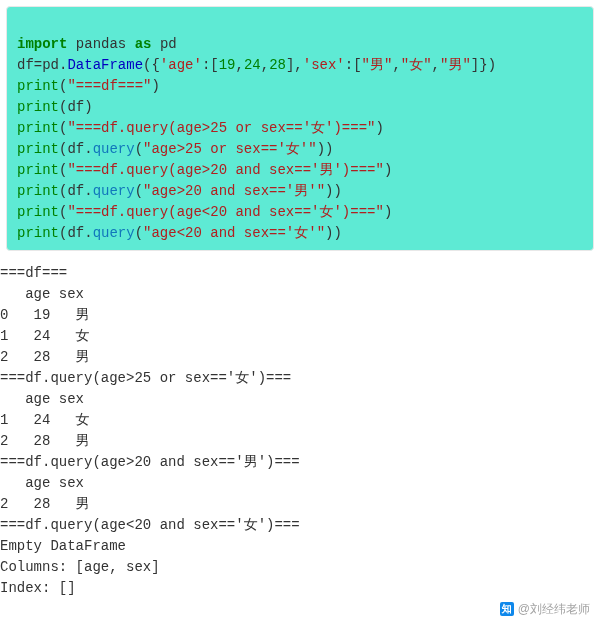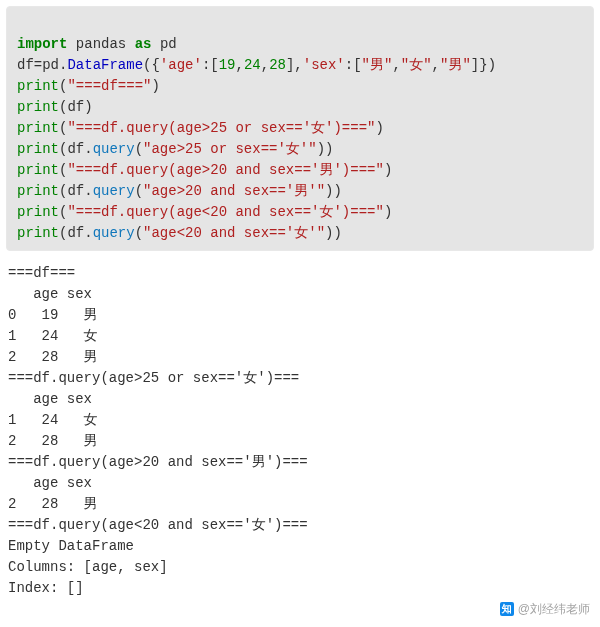--- a/index.html
+++ b/index.html
@@ -6,30 +6,30 @@
     margin: 0;
     padding: 0;
     font-family: Consolas, Menlo, Monaco, "Courier New", monospace;
     font-size: 14px;
     line-height: 1.5;
     color: #333;
     width: 600px;
     background: #fff;
   }
   .code-block {
-    background: #e5e5e5;
+    background: #5eead4;
     border: 1px solid #e8e8e8;
     border-radius: 4px;
     padding: 6px 10px;
     margin: 6px;
     white-space: pre;
     overflow-x: auto;
   }
   .output-block {
-    padding: 6px 10px 4px 8px;
+    padding: 6px 10px 4px 0;
     white-space: pre;
     font-family: Consolas, Menlo, Monaco, "Courier New", monospace;
     color: #333;
     position: relative;
   }
   .kw { color: #008000; font-weight: bold; }      
   .fnname { color: #0000c0; }                      
   .builtin { color: #008000; }                     
   .attr { color: #1177bb; }                        
   .str { color: #b02020; }                         

